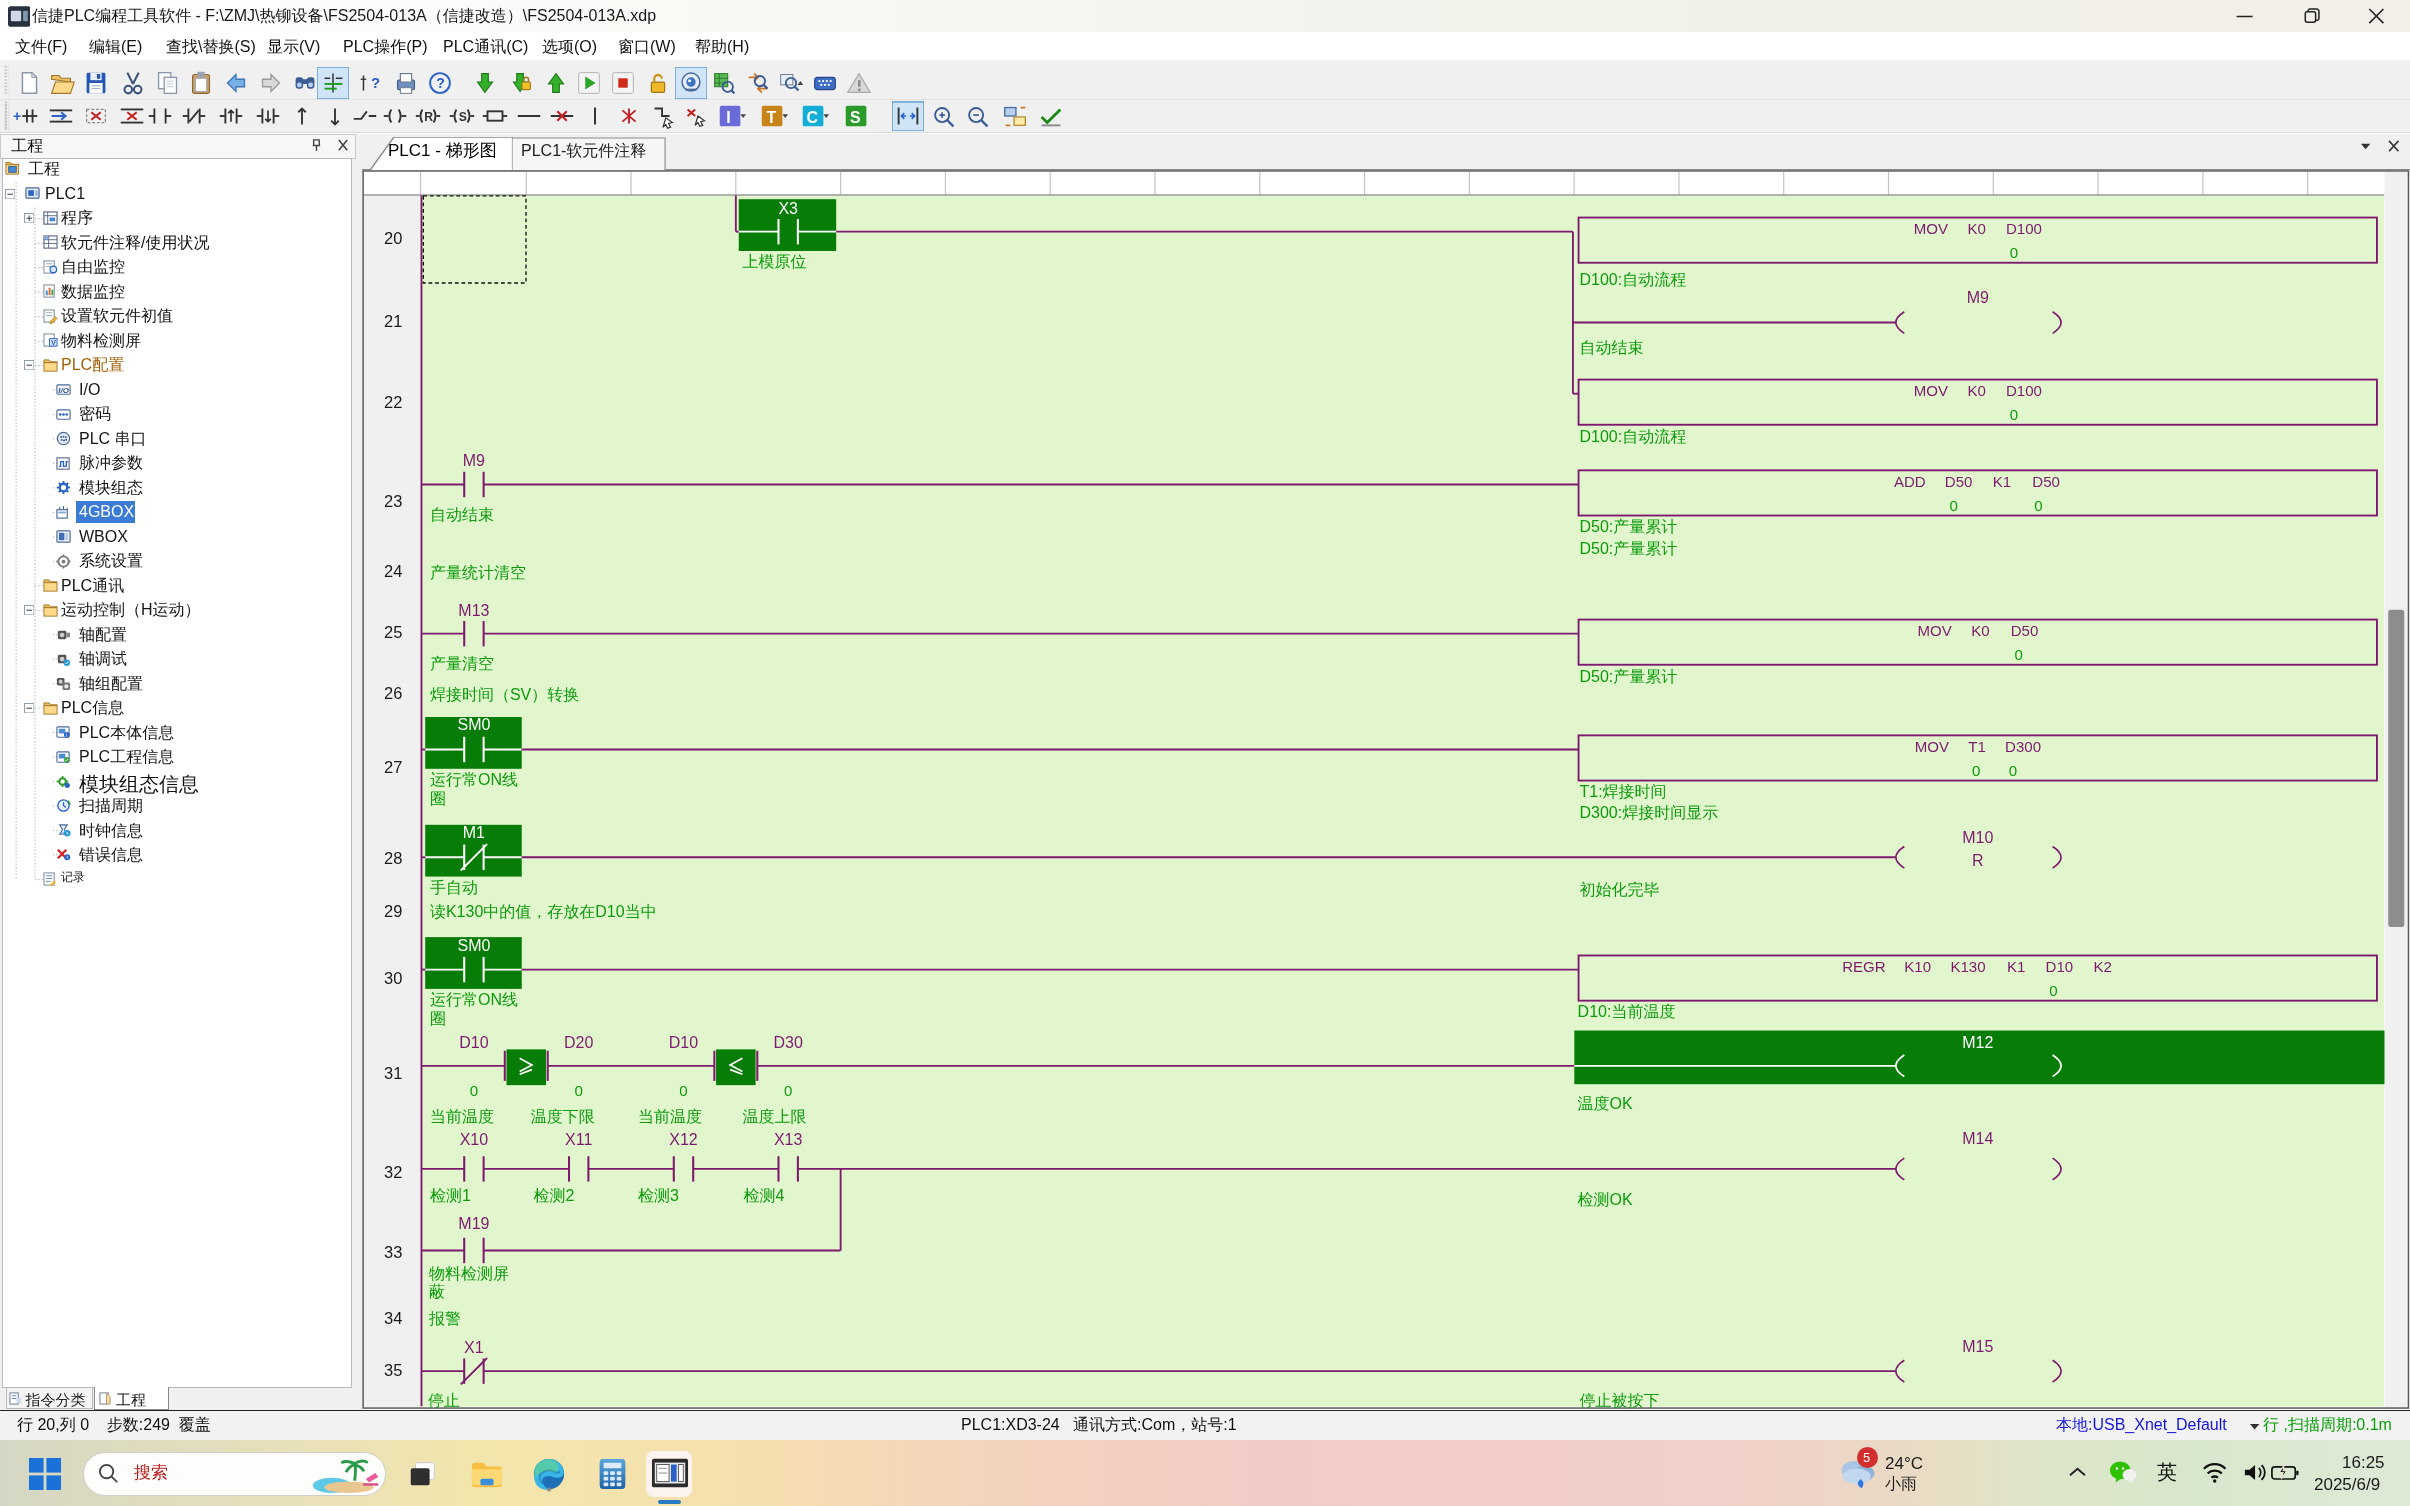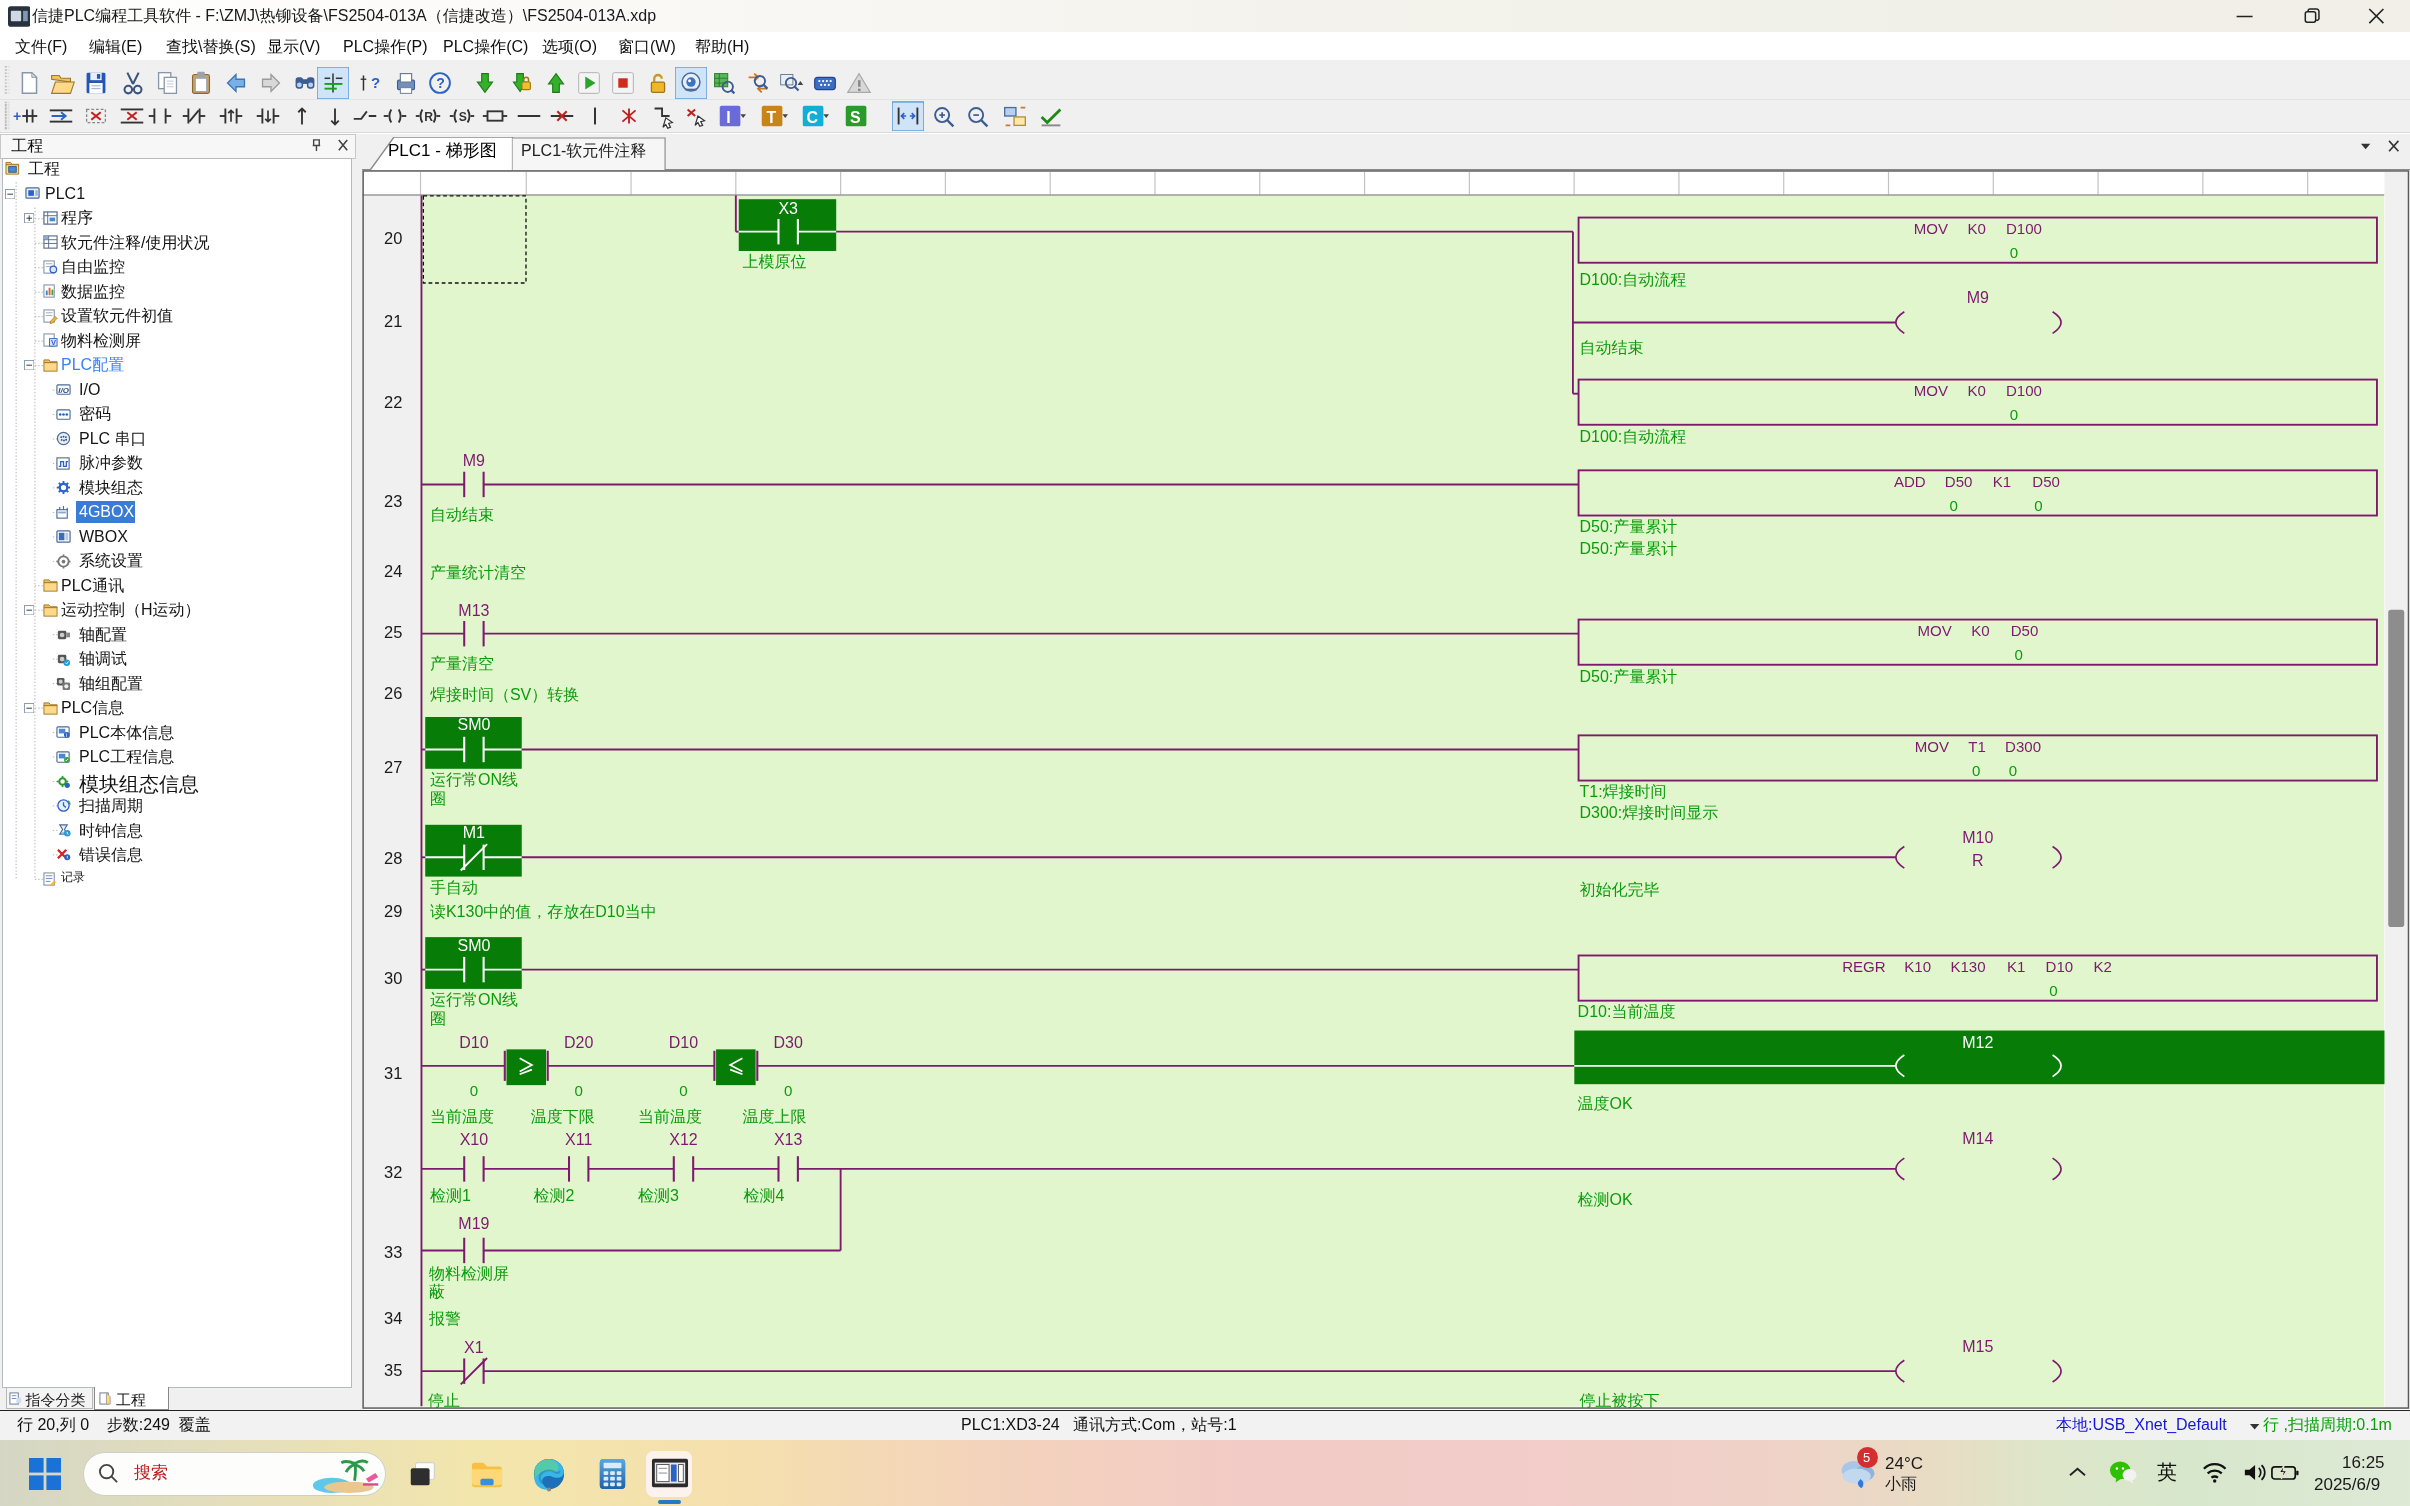--- a/index.html
+++ b/index.html
@@ -22,21 +22,21 @@
  <path d="M 83 4 L 83 2.5 A 2 2 0 0 1 85 1 L 92 1 A 2.5 2.5 0 0 1 94.5 3.5 L 94.5 11 A 2 2 0 0 1 93 13 L 91.5 13" fill="none" stroke="#222" stroke-width="1.6"></path>
  <path d="M 148 1 L 163 16 M 163 1 L 148 16" stroke="#222" stroke-width="1.7"></path>
 </svg>
 
 <div class="abs" style="left:0;top:32px;width:2411px;height:28px;background:#fff"></div>
 <div class="txt" style="left:15px;top:39px;font-size:16px;color:#111">文件(F)</div>
 <div class="txt" style="left:89px;top:39px;font-size:16px;color:#111">编辑(E)</div>
 <div class="txt" style="left:166px;top:39px;font-size:16px;color:#111">查找\替换(S)</div>
 <div class="txt" style="left:267px;top:39px;font-size:16px;color:#111">显示(V)</div>
 <div class="txt" style="left:343px;top:39px;font-size:16px;color:#111">PLC操作(P)</div>
-<div class="txt" style="left:443px;top:39px;font-size:16px;color:#111">PLC操作(C)</div>
+<div class="txt" style="left:443px;top:39px;font-size:16px;color:#111">PLC通讯(C)</div>
 <div class="txt" style="left:542px;top:39px;font-size:16px;color:#111">选项(O)</div>
 <div class="txt" style="left:618px;top:39px;font-size:16px;color:#111">窗口(W)</div>
 <div class="txt" style="left:695px;top:39px;font-size:16px;color:#111">帮助(H)</div>
 <div class="abs" style="left:0;top:60px;width:2411px;height:73px;background:#f0f0f0;border-bottom:0.9px solid #d9d9d9"></div>
 <div class="abs" style="left:0;top:99px;width:2411px;height:0.9px;background:#e3e3e3"></div>
 <svg class="abs" style="left:1.9px;top:62px" width="9.4" height="70" viewBox="0 0 10 74">
     <line x1="4" y1="4" x2="4" y2="34" stroke="#b9b9b9" stroke-width="2" stroke-dasharray="1.5 2"></line>
     <line x1="7" y1="4" x2="7" y2="34" stroke="#dfdfdf" stroke-width="2" stroke-dasharray="1.5 2"></line>
     <line x1="4" y1="42" x2="4" y2="72" stroke="#b9b9b9" stroke-width="2" stroke-dasharray="1.5 2"></line>
     <line x1="7" y1="42" x2="7" y2="72" stroke="#dfdfdf" stroke-width="2" stroke-dasharray="1.5 2"></line>
@@ -427,21 +427,21 @@
   </svg>
 <div class="txt" style="left:61px;top:333px;font-size:16px;color:#141414">物料检测屏</div>
 <svg class="abs" style="left:23.5px;top:360px" width="10.4" height="10.4" viewBox="0 0 11 11">
     <rect x="0.5" y="0.5" width="10" height="10" fill="#fff" stroke="#8899aa"></rect>
     <line x1="2.5" y1="5.5" x2="8.5" y2="5.5" stroke="#333"></line>
   </svg>
 <svg class="abs" style="left:43px;top:358px" width="15" height="15" viewBox="0 0 16 16">
     <path d="M1 5 v-3 h5.5 l1.5 2 h7 v1 z" fill="#f0c060" stroke="#a07828"></path>
     <rect x="1" y="5" width="14" height="9" fill="#ffd98a" stroke="#a07828"></rect>
   </svg>
-<div class="txt" style="left:61px;top:357px;font-size:16px;color:#3b82f6">PLC配置</div>
+<div class="txt" style="left:61px;top:357px;font-size:16px;color:#a16207">PLC配置</div>
 <svg class="abs" style="left:56px;top:382px" width="15" height="15" viewBox="0 0 16 16">
     <rect x="1" y="3" width="14" height="10" rx="1" fill="#fff" stroke="#4a6a9a" stroke-width="1.2"></rect>
     <text x="2.5" y="11.5" font-size="8.5" fill="#2a4a8a" font-style="italic" font-weight="bold">I/O</text>
   </svg>
 <div class="txt" style="left:79px;top:382px;font-size:16px;color:#141414">I/O</div>
 <svg class="abs" style="left:56px;top:407px" width="15" height="15" viewBox="0 0 16 16">
     <rect x="1" y="3" width="14" height="10" rx="1" fill="#fff" stroke="#4a6a9a" stroke-width="1.2"></rect>
     <circle cx="4.5" cy="8" r="1.4" fill="#2a62c8"></circle>
     <circle cx="8" cy="8" r="1.4" fill="#2a62c8"></circle>
     <circle cx="11.5" cy="8" r="1.4" fill="#2a62c8"></circle>

